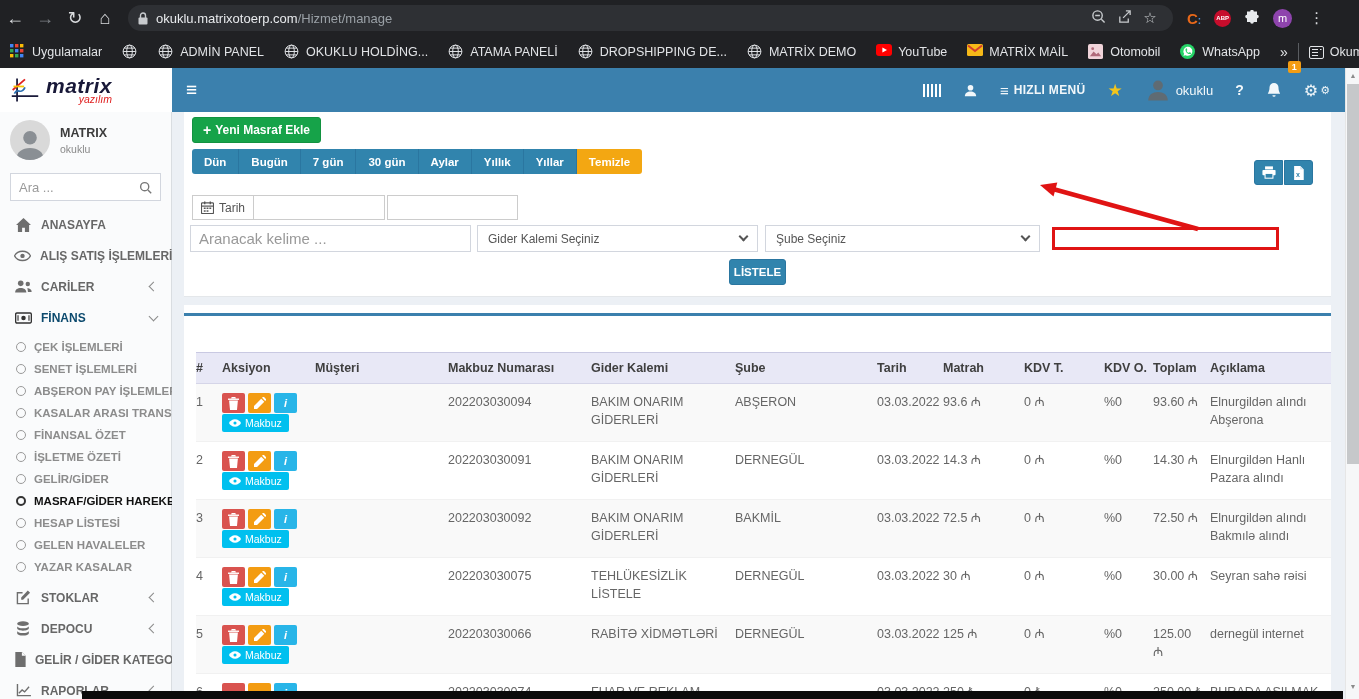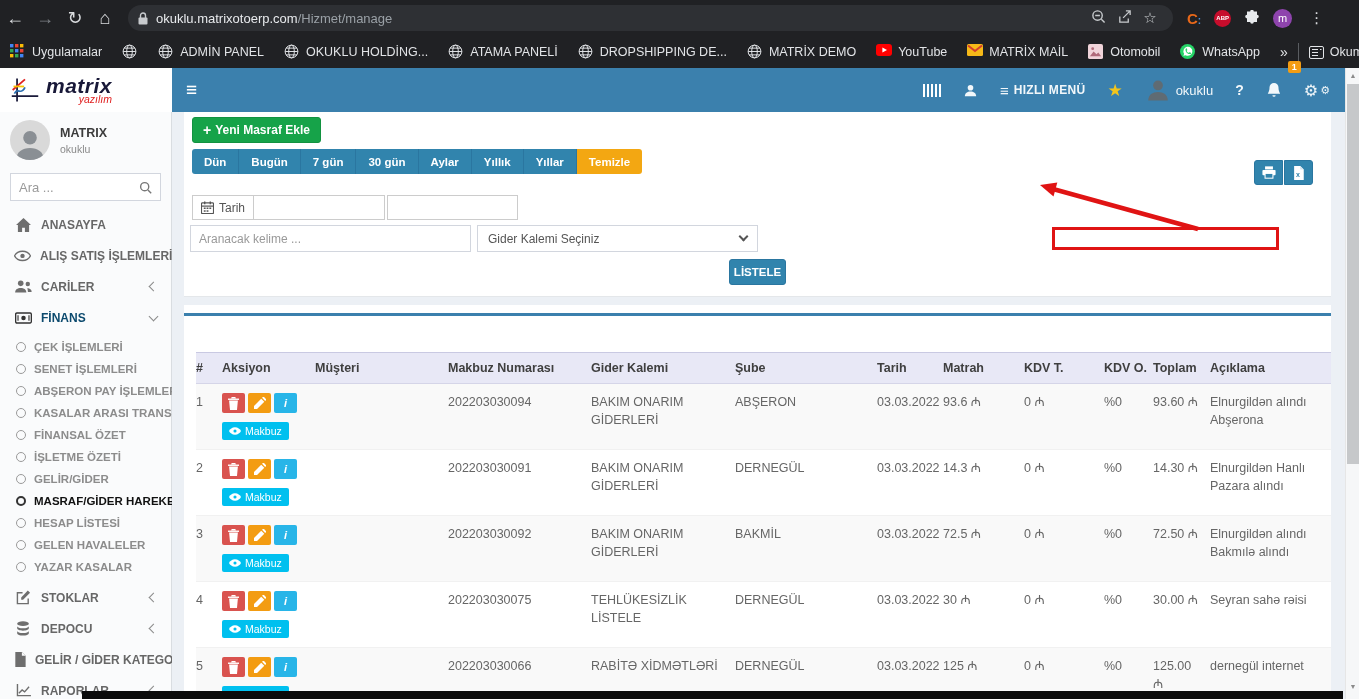--- a/index.html
+++ b/index.html
@@ -111,21 +111,21 @@
   .range-btn:first-child { border-radius:3px 0 0 3px; }
   .range-btn.clear { background:#f3a712; border-right:none; border-radius:0 3px 3px 0; }
 
   .date-row { position:absolute; left:8px; top:83px; display:flex; }
   .date-label { height:25px; border:1px solid #ccc; display:flex; align-items:center; gap:5px;
     padding:0 8px; font-size:12px; color:#555; background:#fff; }
   .date-input { width:131px; height:25px; border:1px solid #ccc; border-left:none; background:#fff; }
   .date-input + .date-input { border-left:1px solid #ccc; margin-left:2px; }
 
   .kw-input { position:absolute; left:6px; top:113px; width:281px; height:27px;
-    border:1px solid #d2d6de; padding:0 8px; font-size:12px; color:#555; font-family:inherit; }
+    border:1px solid #d2d6de; padding:0 8px; font-size:15px; color:#555; font-family:inherit; }
   .kw-input::placeholder { color:#999; }
   .fake-select { position:absolute; top:113px; height:27px; border:1px solid #d2d6de; background:#fff;
     display:flex; align-items:center; padding:0 10px; font-size:12px; color:#555; cursor:pointer; }
   #sel-expense { left:293px; width:281px; }
   #sel-branch { left:581px; width:275px; }
   .fake-select .sel-chev { margin-left:auto; width:7px; height:7px; border-right:2px solid #555;
     border-bottom:2px solid #555; transform:rotate(45deg); margin-top:-4px; }
 
   .red-rect { position:absolute; left:868px; top:115px; width:227px; height:23px;
     border:3px solid #e01414; background:#fff; }
@@ -150,21 +150,21 @@
     font-size:12.5px; color:#3f3f3f; text-align:left; padding:8px 4px 8px 0; font-weight:bold; }
   tbody td { font-size:12.5px; color:#666; vertical-align:top; padding:9px 6px 9px 0;
     border-bottom:1px solid #f1f1f1; line-height:1.45; }
   tbody tr.odd { background:#f9f9f9; }
   .act-btns { display:flex; gap:3px; }
   .abtn { width:23px; height:20px; border:none; border-radius:2px; color:#fff; cursor:pointer;
     display:flex; align-items:center; justify-content:center; font-family:inherit; }
   .abtn.del { background:#d9534f; }
   .abtn.edit { background:#f39c12; }
   .abtn.info { background:#28b5e8; font-size:11px; font-weight:bold; font-style:italic; }
-  .btn-makbuz { margin-top:9px; height:18px; background:#00c0ef; border:none; border-radius:2px;
+  .btn-makbuz { margin-top:1px; height:18px; background:#00c0ef; border:none; border-radius:2px;
     color:#fff; font-size:10.5px; display:flex; align-items:center; gap:4px; padding:0 7px;
     cursor:pointer; font-family:inherit; }
 
   
   #scrollbar { position:absolute; left:1345px; top:68px; width:14px; height:631px;
     background:#f6f7f8; border-left:1px solid #e6e6e6; }
   #scrollbar .arr { position:absolute; left:0; width:14px; text-align:center; color:#8a8a8a;
     font-size:7px; line-height:14px; cursor:pointer;}
   #sb-thumb { position:absolute; left:1px; top:16px; width:12px; height:380px; background:#c6c8ca; cursor:pointer;}
   #blackbar { position:absolute; left:82px; top:691px; width:1261px; height:8px; background:#0b0b0b; z-index:40; }
@@ -591,20 +591,24 @@
           </span>
           <span>Tarih</span>
         </span>
         <input class="date-input" style="">
         <input class="date-input" style="">
       </div>
 
       <input class="kw-input" placeholder="Aranacak kelime ..." style="">
       <div class="fake-select" id="sel-expense">
         <span>Gider Kalemi Seçiniz</span>
+        <span class="sel-chev"></span>
+      </div>
+      <div class="fake-select" id="sel-branch">
+        <span>Şube Seçiniz</span>
         <span class="sel-chev"></span>
       </div>
 
       <div class="red-rect"></div>
 
       <button class="btn-list">LİSTELE</button>
 
       <svg id="arrow-svg" width="210" height="70" viewBox="0 0 210 70">
         <path d="M38 17 183 57" stroke="#e01414" stroke-width="4.5" fill="none"></path>
         <polygon points="25,13 42.3,10.6 38.5,24.4" fill="#e01414"></polygon>

